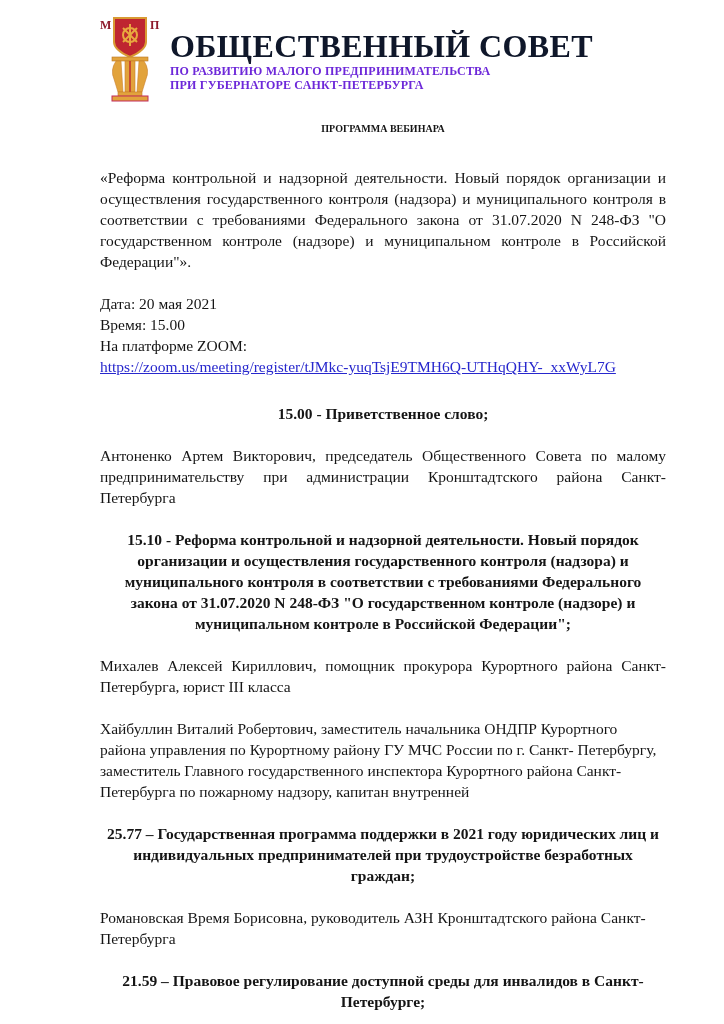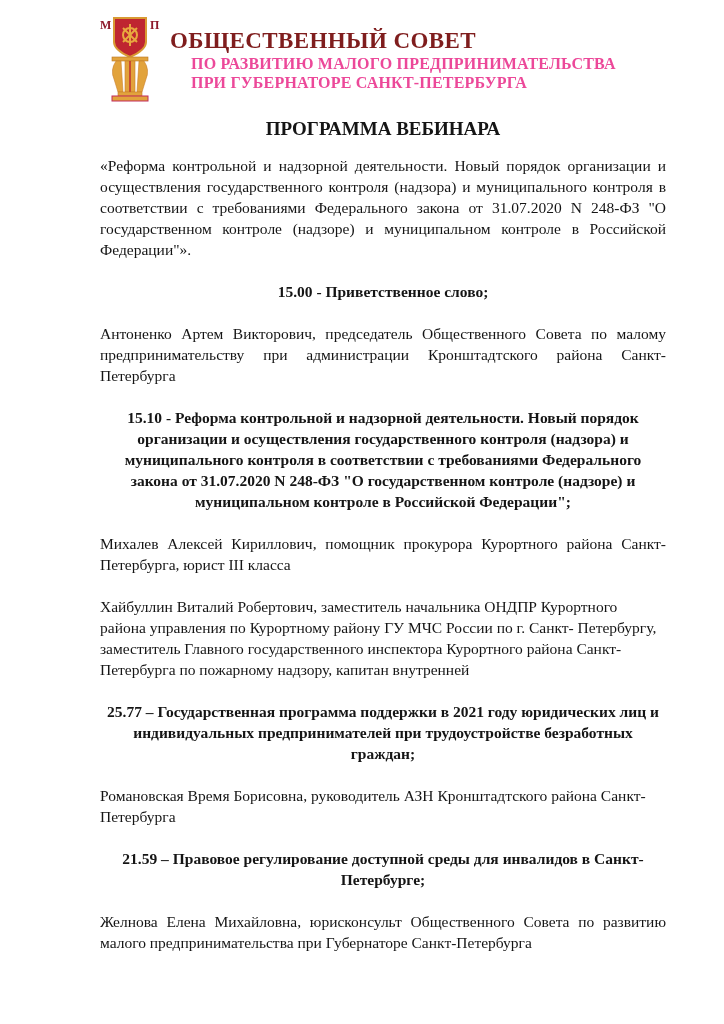--- a/index.html
+++ b/index.html
@@ -13,35 +13,35 @@
     overflow:hidden;
   }
   
   .letterhead{
     position:absolute;left:99px;top:16px;
     display:flex;align-items:flex-start;gap:9px;
   }
   .logo{width:62px;height:88px;flex:0 0 auto;}
   .org-text{padding-top:13px;}
   .org-name{
-    font-size:23px;font-weight:bold;color:#7f1d1d;
+    font-size:32px;font-weight:bold;color:#0f172a;
     line-height:1.08;letter-spacing:.4px;white-space:nowrap;
   }
   .org-sub{
-    font-size:16px;font-weight:bold;color:#ec4899;
-    line-height:1.22;letter-spacing:.2px;white-space:nowrap;margin-left:21px;
+    font-size:12px;font-weight:bold;color:#6d28d9;
+    line-height:1.22;letter-spacing:.2px;white-space:nowrap;
   }
   
   .content{
     position:absolute;left:100px;top:118px;width:566px;
     font-size:15.5px;line-height:21px;
   }
   .doc-title{
-    margin:0 0 16px 0;
-    font-size:19px;font-weight:bold;text-align:center;
+    margin:0 0 28px 0;
+    font-size:10px;font-weight:bold;text-align:center;
   }
   .para{margin:16px 0 21px 0;}
   .justify{text-align:justify;}
   .bold{font-weight:bold;text-align:center;}
   .meta{margin:0 0 26px 0;}
   .meta div{margin:0;}
   .link{
     color:#2727cd;text-decoration:underline;cursor:pointer;
     word-break:break-all;
   }
@@ -84,20 +84,26 @@
       <div class="org-sub">ПРИ ГУБЕРНАТОРЕ САНКТ-ПЕТЕРБУРГА</div>
     </div>
   </header>
 
   <main class="content">
 
     <h1 class="doc-title">ПРОГРАММА ВЕБИНАРА</h1>
 
     <p class="para justify">«Реформа контрольной и надзорной деятельности. Новый порядок организации и осуществления государственного контроля (надзора) и муниципального контроля в соответствии с требованиями Федерального закона от 31.07.2020 N 248-ФЗ "О государственном контроле (надзоре) и муниципальном контроле в Российской Федерации"».</p>
 
+    <div class="meta">
+      <div>Дата: 20 мая 2021</div>
+      <div>Время: 15.00</div>
+      <div>На платформе ZOOM:</div>
+      <a class="link" href="#">https://zoom.us/meeting/register/tJMkc-yuqTsjE9TMH6Q-UTHqQHY-_xxWyL7G</a>
+    </div>
 
     <p class="para bold">15.00 - Приветственное слово;</p>
 
     <p class="para justify">Антоненко Артем Викторович, председатель Общественного Совета по малому предпринимательству при администрации Кронштадтского района Санкт-Петербурга</p>
 
     <p class="para bold justify">15.10 - Реформа контрольной и надзорной деятельности. Новый порядок организации и осуществления государственного контроля (надзора) и муниципального контроля в соответствии с требованиями Федерального закона от 31.07.2020 N 248-ФЗ "О государственном контроле (надзоре) и муниципальном контроле в Российской Федерации";</p>
 
     <p class="para justify">Михалев Алексей Кириллович, помощник прокурора Курортного района Санкт-Петербурга, юрист III класса</p>
 
     <p class="para">Хайбуллин Виталий Робертович, заместитель начальника ОНДПР Курортного района управления по Курортному району ГУ МЧС России по г. Санкт- Петербургу, заместитель Главного государственного инспектора Курортного района Санкт-Петербурга по пожарному надзору, капитан внутренней</p>

